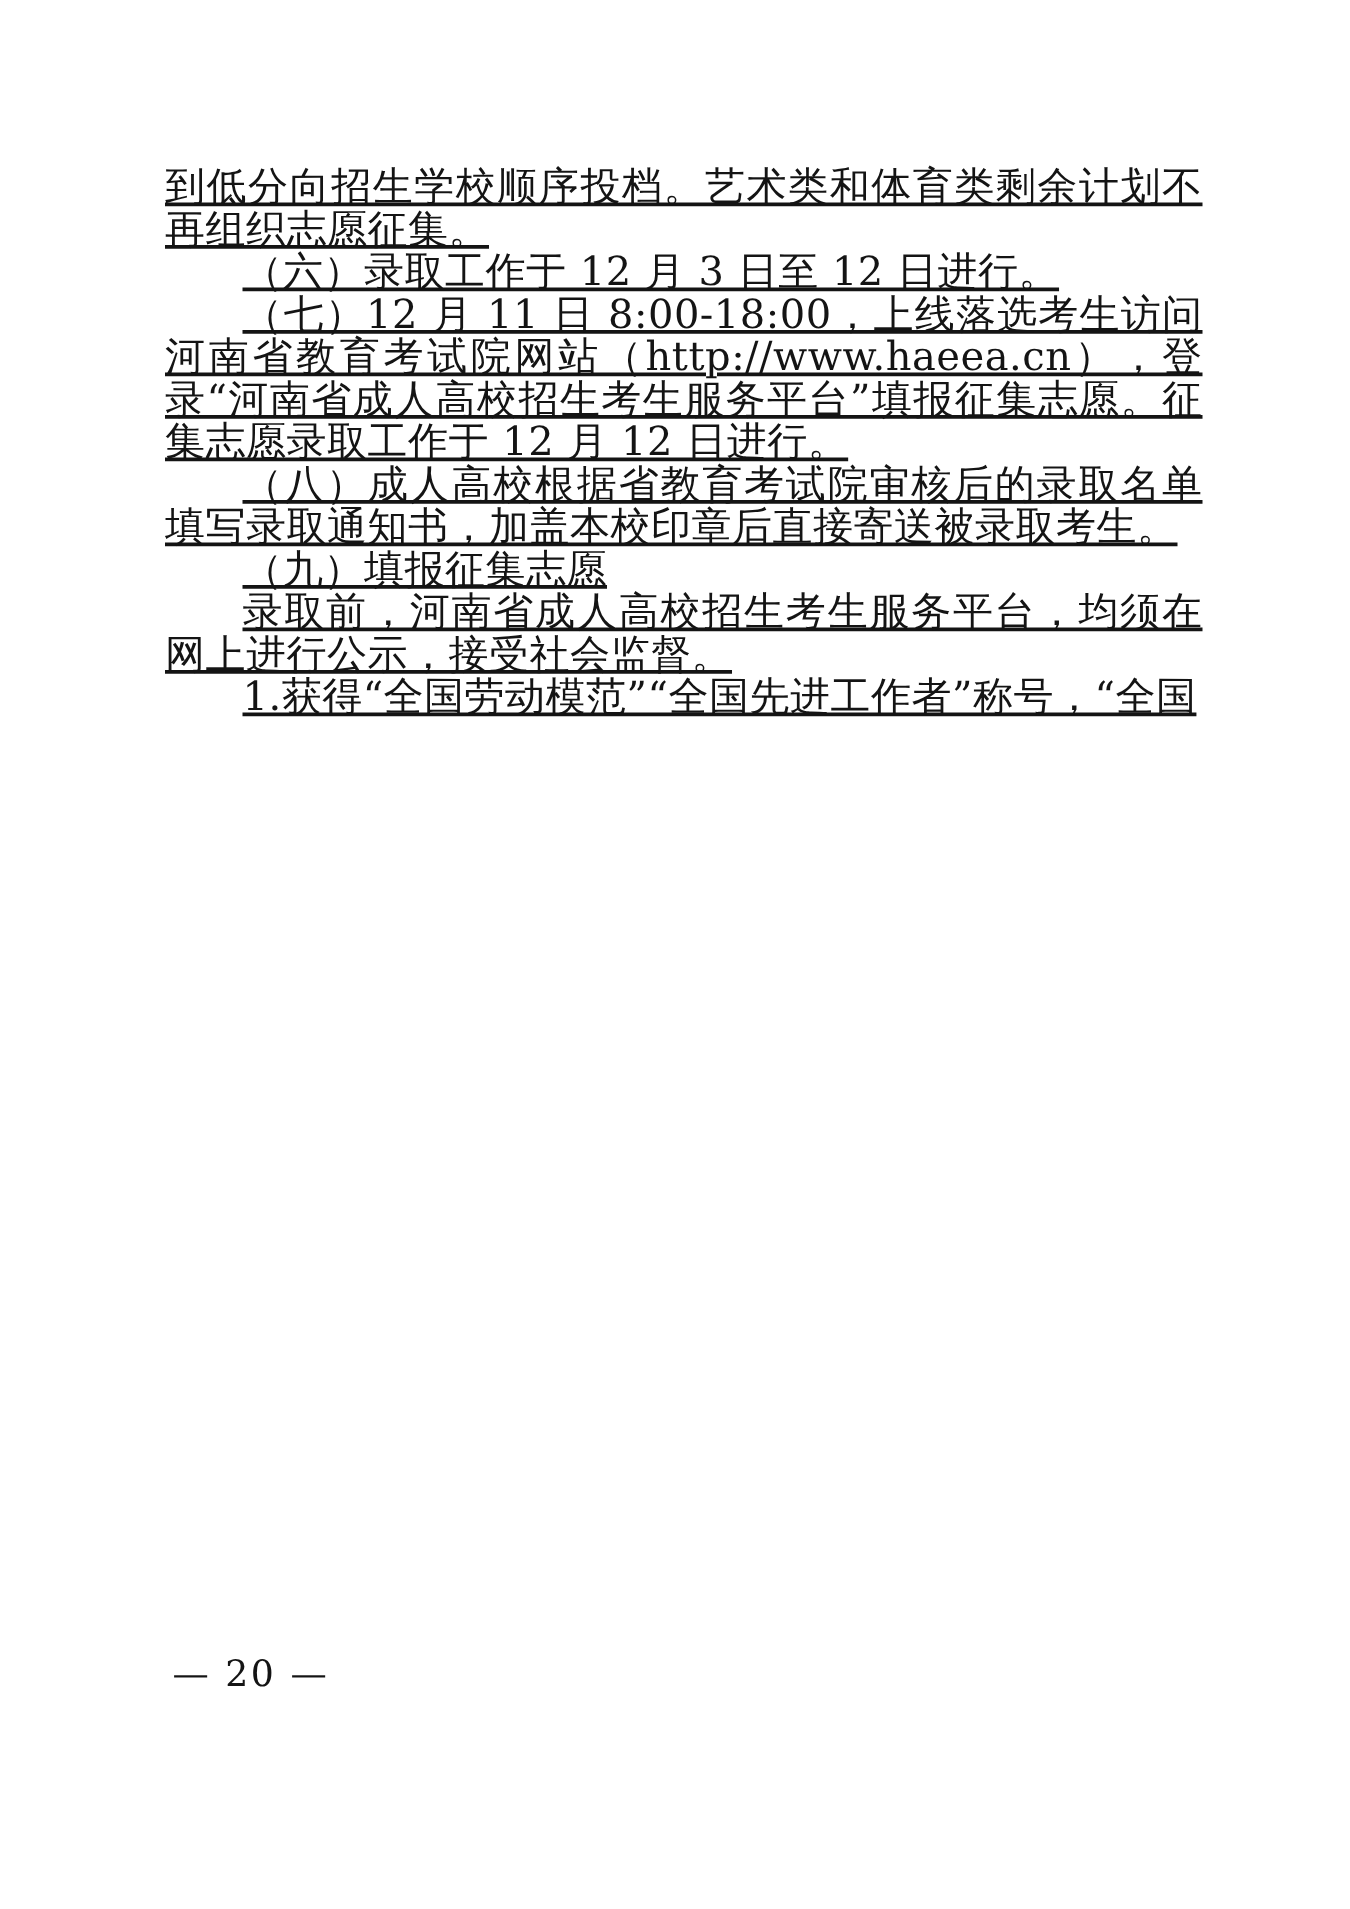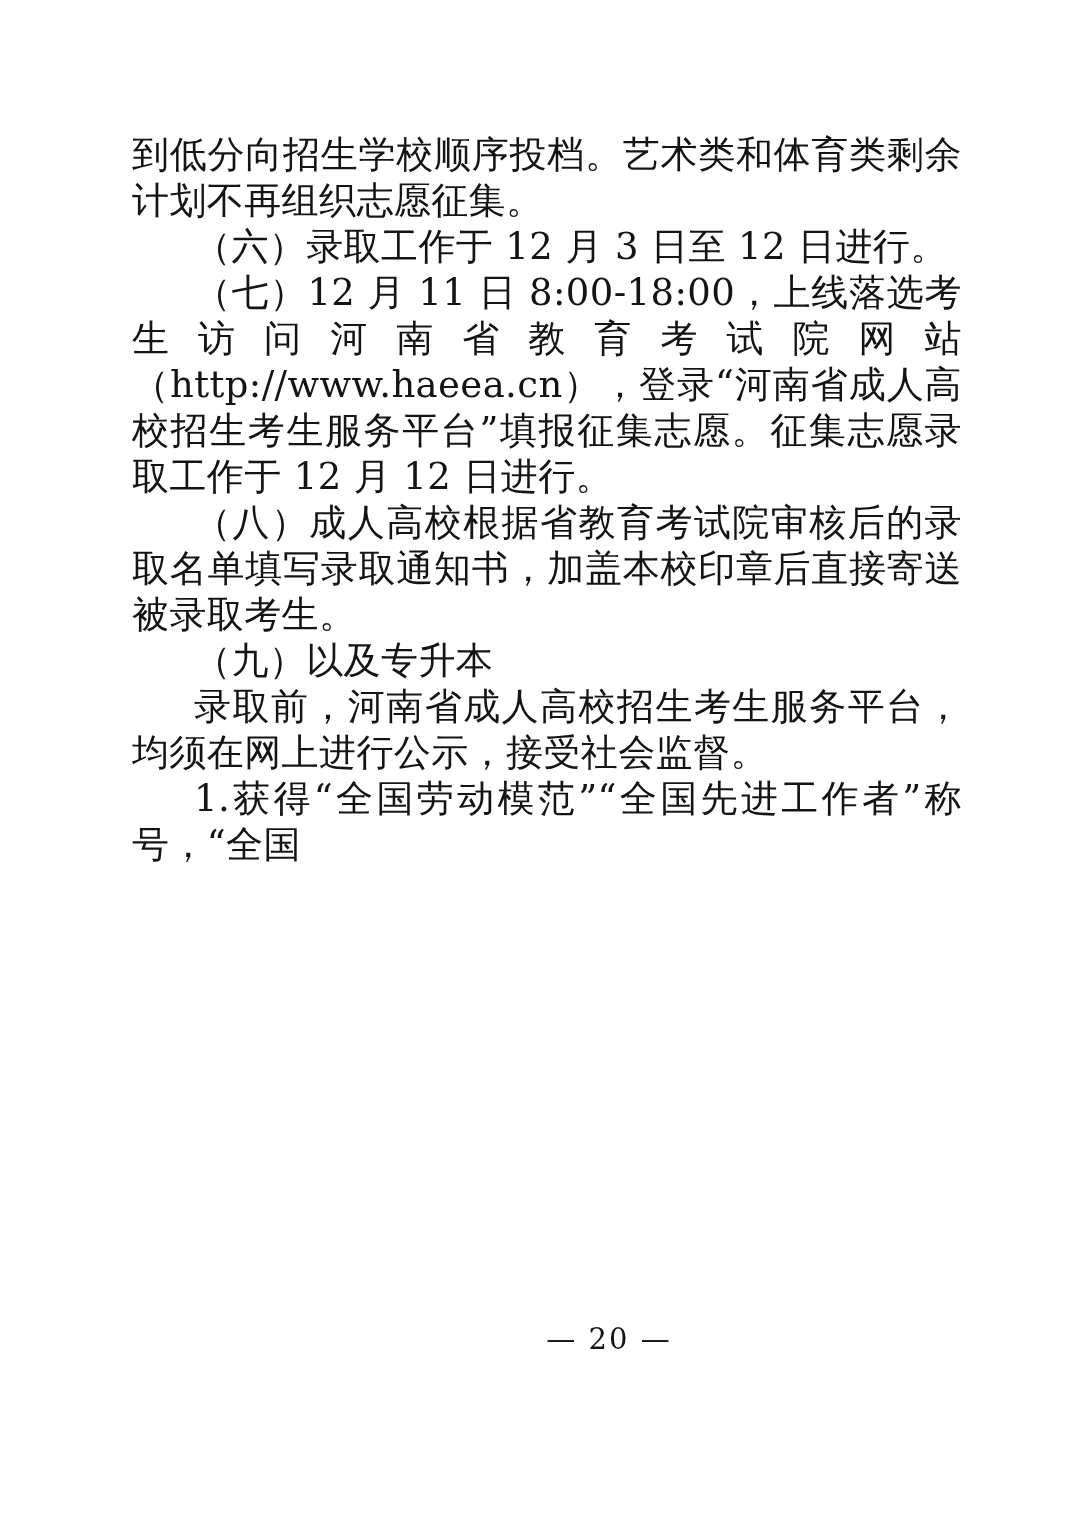--- a/index.html
+++ b/index.html
@@ -18,55 +18,56 @@
   .page {
     position: absolute;
     top: 0;
     left: 0;
     width: 1080px;
     height: 1527px;
     box-sizing: border-box;
     padding: 132px 118px 0 132px;
   }
   .doc-body {
-    font-size: 37px;
-    line-height: 46px;
+    font-size: 32px;
+    line-height: 34px;
     text-align: justify;
     text-justify: inter-ideograph;
     letter-spacing: 0.4px;
     color: #141414;
+    text-decoration: underline;
   }
   .para {
     margin: 0;
     padding: 0;
   }
   .para.indent {
     text-indent: 62px;
   }
   .page-number {
     position: absolute;
     left: 0;
     right: 0;
     top: 1322px;
-    text-align: center;
+    text-align: left;
     padding-left: 138px;
     font-size: 29px;
     font-family: "DejaVu Serif", "Liberation Serif", serif;
     color: #141414;
     letter-spacing: 2px;
   }
 </style>
 </head>
 <body>
 
 <div class="page">
   <div class="doc-body">
     <p class="para">到低分向招生学校顺序投档。艺术类和体育类剩余计划不再组织志愿征集。</p>
     <p class="para indent">（六）录取工作于 12 月 3 日至 12 日进行。</p>
     <p class="para indent">（七）12 月 11 日 8:00-18:00，上线落选考生访问河南省教育考试院网站（http://www.haeea.cn），登录“河南省成人高校招生考生服务平台”填报征集志愿。征集志愿录取工作于 12 月 12 日进行。</p>
     <p class="para indent">（八）成人高校根据省教育考试院审核后的录取名单填写录取通知书，加盖本校印章后直接寄送被录取考生。</p>
-    <p class="para indent">（九）以及专升本</p>
+    <p class="para indent">（九）填报征集志愿</p>
     <p class="para indent">录取前，河南省成人高校招生考生服务平台，均须在网上进行公示，接受社会监督。</p>
     <p class="para indent">1.获得“全国劳动模范”“全国先进工作者”称号，“全国</p>
   </div>
 </div>
 
 <div class="page-number">— 20 —</div>
 
 </body></html>

